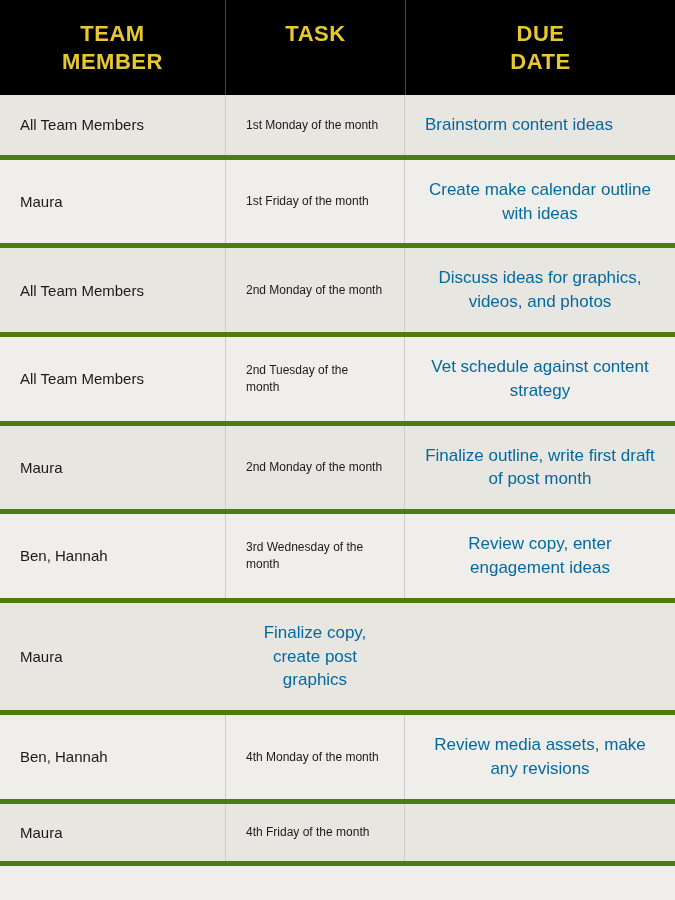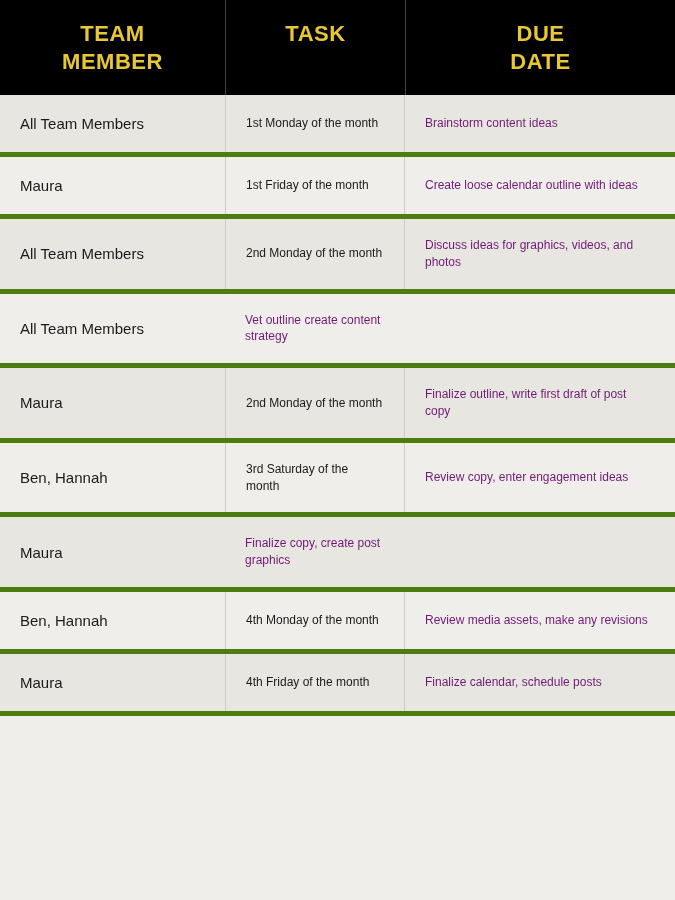--- a/index.html
+++ b/index.html
@@ -75,71 +75,72 @@
     }
 
     .cell-date {
       border-left: 1px solid #ccc;
       border-right: 1px solid #ccc;
       font-size: 12px;
       color: #1a1a1a;
     }
 
     .cell-task {
-      font-size: 12px;
-      color: #701a75;
+      font-size: 17px;
+      color: #0369a1;
+      text-align: center;
     }
   </style>
 </head>
 <body>
 
 <div class="table-container">
   <div class="table-header">
     <div class="header-cell">TEAM<br>MEMBER</div>
     <div class="header-cell header-divider">TASK</div>
     <div class="header-cell header-divider">DUE<br>DATE</div>
   </div>
   <div class="table-body" id="table-body">
   <div class="table-row">
         <div class="cell cell-member">All Team Members</div>
         <div class="cell cell-date">1st Monday of the month</div>
         <div class="cell cell-task">Brainstorm content ideas</div>
       </div>
       <div class="table-row">
         <div class="cell cell-member">Maura</div>
         <div class="cell cell-date">1st Friday of the month</div>
-        <div class="cell cell-task">Create loose calendar outline with ideas</div>
+        <div class="cell cell-task">Create make calendar outline with ideas</div>
       </div>
       <div class="table-row">
         <div class="cell cell-member">All Team Members</div>
         <div class="cell cell-date">2nd Monday of the month</div>
         <div class="cell cell-task">Discuss ideas for graphics, videos, and photos</div>
       </div>
       <div class="table-row">
         <div class="cell cell-member">All Team Members</div>
-        <div class="cell cell-task">Vet outline create content strategy</div>
+        <div class="cell cell-date">2nd Tuesday of the month</div>
+        <div class="cell cell-task">Vet schedule against content strategy</div>
       </div>
       <div class="table-row">
         <div class="cell cell-member">Maura</div>
         <div class="cell cell-date">2nd Monday of the month</div>
-        <div class="cell cell-task">Finalize outline, write first draft of post copy</div>
+        <div class="cell cell-task">Finalize outline, write first draft of post month</div>
       </div>
       <div class="table-row">
         <div class="cell cell-member">Ben, Hannah</div>
-        <div class="cell cell-date">3rd Saturday of the month</div>
+        <div class="cell cell-date">3rd Wednesday of the month</div>
         <div class="cell cell-task">Review copy, enter engagement ideas</div>
       </div>
       <div class="table-row">
         <div class="cell cell-member">Maura</div>
         <div class="cell cell-task">Finalize copy, create post graphics</div>
       </div>
       <div class="table-row">
         <div class="cell cell-member">Ben, Hannah</div>
         <div class="cell cell-date">4th Monday of the month</div>
         <div class="cell cell-task">Review media assets, make any revisions</div>
       </div>
       <div class="table-row">
         <div class="cell cell-member">Maura</div>
         <div class="cell cell-date">4th Friday of the month</div>
-        <div class="cell cell-task">Finalize calendar, schedule posts</div>
       </div>
     </div>
 </div>
 
 </body></html>

